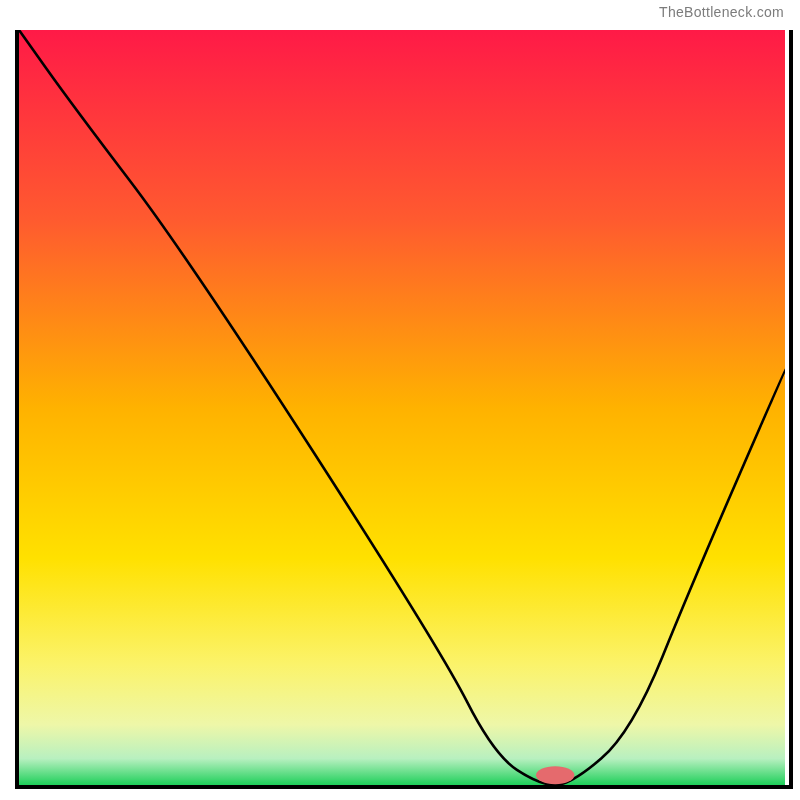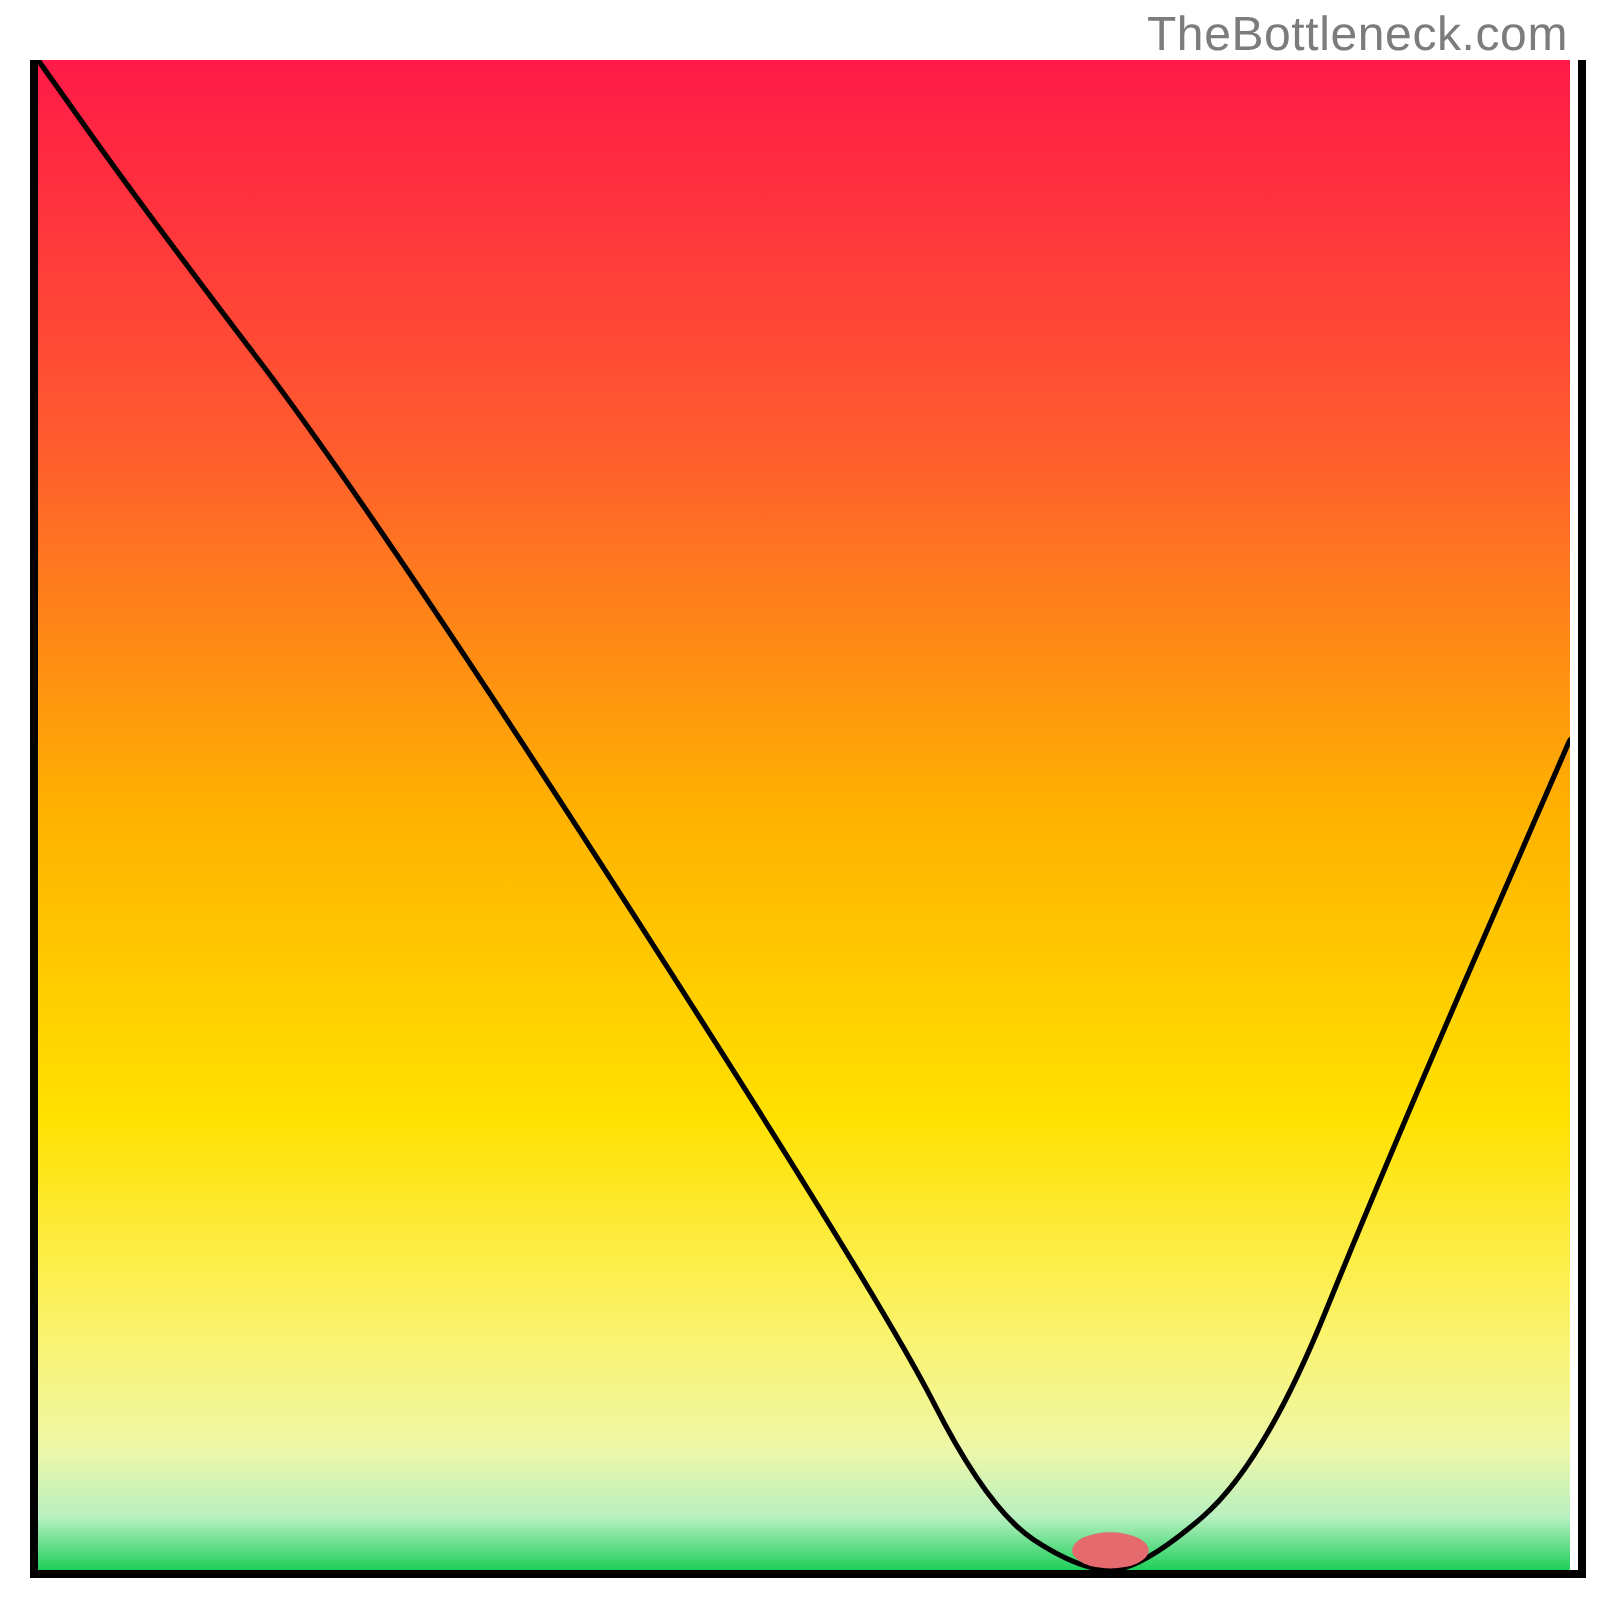--- a/index.html
+++ b/index.html
@@ -1,17 +1,17 @@
 <!DOCTYPE html>
 <html><head>
 <meta charset="utf-8">
 <style>
   html,body{margin:0;padding:0;width:800px;height:800px;background:#fff;overflow:hidden;font-family:Arial,Helvetica,sans-serif}
   .frame{position:absolute;left:15px;top:30px;width:770px;height:755px;border-left:4px solid #000;border-right:4px solid #000;border-bottom:4px solid #000}
-  .watermark{position:absolute;top:4px;right:16px;font-size:24px;color:#7c7c7c;font-weight:400;letter-spacing:.3px}
+  .watermark{position:absolute;top:4px;right:16px;font-size:14px;color:#7c7c7c;font-weight:400;letter-spacing:.3px}
   svg.plot{position:absolute;left:19px;top:30px;width:766px;height:755px}
   .curve{fill:none;stroke:#000;stroke-width:2.6}
   .marker{fill:#e56a6d;stroke:none}
 </style>
 </head>
 <body>
 
 <div class="watermark">TheBottleneck.com</div>
 
 <svg class="plot" viewBox="0 0 766 755" preserveAspectRatio="none">

